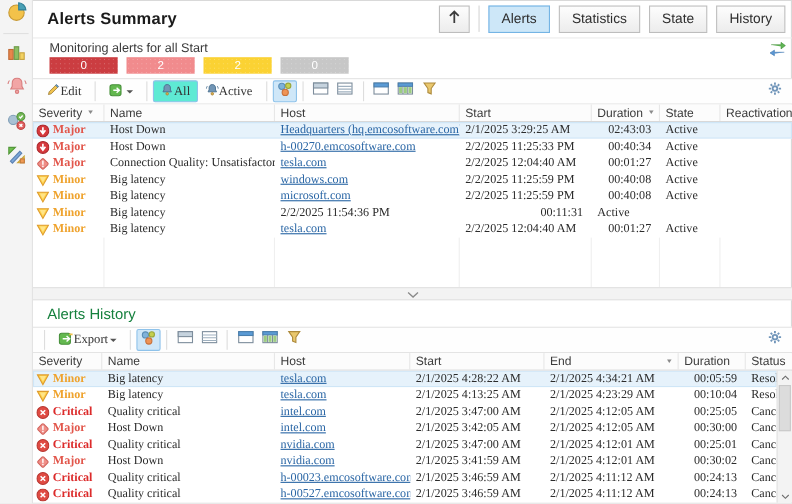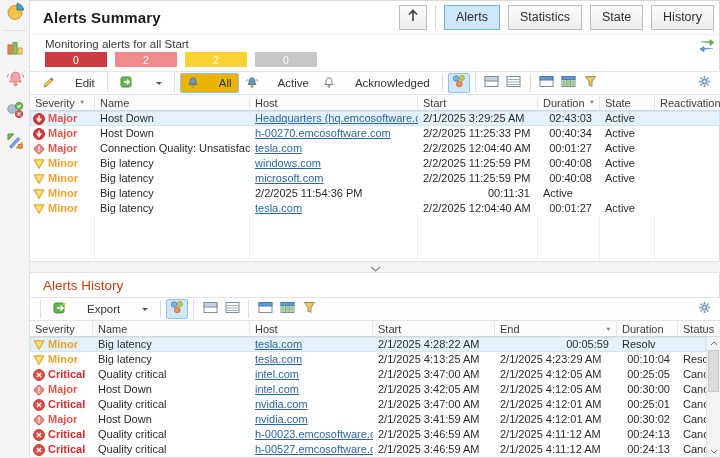--- a/index.html
+++ b/index.html
@@ -38,61 +38,61 @@
   .badge { width:62px; height:15px; margin-right:8px; color:#fff; font-size:10.5px;
            display:flex; align-items:center; justify-content:center;
            background-image:radial-gradient(rgba(255,255,255,.30) 22%, transparent 23%);
            background-size:4px 4px; }
   .swap-btn { position:absolute; right:4px; top:4px; width:18px; height:18px;
               display:flex; align-items:center; justify-content:center; }
 
   
   .toolbar { height:24px; border-top:1px solid #e4e4e4; border-bottom:1px solid #e4e4e4;
              display:flex; align-items:center; padding:0 5px; background:#fefefe; }
-  .tbtn { height:20px; display:flex; align-items:center; gap:20px; padding:0 6px;
-          font-size:11.5px; color:#333; border:1px solid transparent; border-radius:2px; }
-  .tbtn.active { background:#eab308; border-color:#8ec2ea; }
+  .tbtn { height:20px; display:flex; align-items:center; gap:0; padding:0 6px;
+          font-size:11.5px; color:#333; border:1px solid transparent; border-radius:2px;font-family:Liberation Serif, serif; }
+  .tbtn.active { background:#5eead4; border-color:#8ec2ea; }
   .ibtn { width:22px; height:20px; display:flex; align-items:center; justify-content:center;
           border:1px solid transparent; border-radius:2px; }
   .ibtn.active { background:#cfe7f8; border-color:#8ec2ea; }
   .tsep { width:1px; height:18px; background:#ddd; margin:0 5px; }
   .tspacer { flex:1; }
   .caret { width:0; height:0; border:3px solid transparent; border-top-color:#555;
            margin-left:2px; margin-top:3px; }
 
   
   .sumgrid { display:grid; grid-template-columns:65px 155px 168px 120px 62px 55px 1fr; }
   .hisgrid { display:grid; grid-template-columns:63px 157px 123px 122px 122px 61px 1fr; }
   .grid-header { height:16px; background:#fcfcfc; border-bottom:1px solid #d8d8d8;
                  font-size:11px; color:#3c3c3c; }
   .hcell { display:flex; align-items:center; padding:0 4px 0 5px; border-right:1px solid #e7e7e7;
            white-space:nowrap; overflow:hidden; }
   .hcell.spread { justify-content:space-between; }
   .sort { font-size:7px; color:#8a8a8a; margin-left:4px; transform:scaleY(.8); }
 
   .rows-wrap { }
-  .grid-row { height:15px; font-size:11px; color:#2b2b2b; align-items:center; }
+  .grid-row { height:15px; font-size:11px; color:#2b2b2b; align-items:center;font-family:Liberation Serif, serif; }
   .grid-row.selected { background:#e6f2fb; box-shadow:inset 0 0 0 1px #cfe6f7; }
   .cell { padding-left:5px; white-space:nowrap; overflow:hidden; line-height:15px; }
   .cell.sev { display:flex; align-items:center; padding-left:3px; gap:3px; }
   .sev-txt { font-weight:bold; }
   .sev-ico { display:flex; width:12px; height:12px; flex:none; }
   .cell.dur { text-align:right; padding-right:8px; }
   .host { color:#2a66a5; text-decoration:underline; }
 
   .filler { height:45px; }
   .fcell { border-right:1px solid #efefef; height:100%; }
 
   
   .splitter { height:12px; background:#f3f3f3; border-top:1px solid #e1e1e1;
               border-bottom:1px solid #e1e1e1; display:flex; align-items:center; justify-content:center; }
 
   
   .history-title { height:24px; display:flex; align-items:center; padding-left:13px;
-                   font-size:13.5px; color:#c2410c; }
+                   font-size:13.5px; color:#15803d; }
   .hist-rows { position:relative; height:121px; }
   .hist-rows .rows-inner { margin-right:14px; }
 
   
   .vscroll { position:absolute; right:0; top:0; width:14px; height:120px;
              background:#f3f3f3; border-left:1px solid #e2e2e2; }
   .varrow { position:absolute; left:0; width:13px; height:12px; display:flex;
             align-items:center; justify-content:center; }
   .varrow.up { top:0; } .varrow.down { bottom:0; }
   .vthumb { position:absolute; left:1px; top:13px; width:11px; height:42px;
@@ -226,29 +226,20 @@
       </div>
       <div class="tbtn">
         <span>
           <svg width="12" height="13" viewBox="0 0 14 14">
               <path d="M7 1.6c2.2 0 3.4 1.6 3.4 3.7v2l1.1 2H2.5l1.1-2v-2C3.6 3.2 4.8 1.6 7 1.6z" fill="#7195b5" stroke="#49708f"></path>
               <circle cx="7" cy="11.4" r="1.3" fill="#e8b84f" stroke="#a8843a"></circle>
               <path d="M1.6 3.4c-.5.8-.8 1.6-.9 2.5M12.4 3.4c.5.8.8 1.6.9 2.5" stroke="#49708f" fill="none"></path>
             </svg>
         </span>
         <span>Active</span>
-      </div>
-      <div class="tbtn">
-        <span>
-          <svg width="12" height="13" viewBox="0 0 14 14">
-              <path d="M7 1.6c2.2 0 3.4 1.6 3.4 3.7v2l1.1 2H2.5l1.1-2v-2C3.6 3.2 4.8 1.6 7 1.6z" fill="#fff" stroke="#6d6d6d"></path>
-              <circle cx="7" cy="11.4" r="1.3" fill="#fff" stroke="#6d6d6d"></circle>
-            </svg>
-        </span>
-        <span>Acknowledged</span>
       </div>
       <div class="tsep"></div>
       <div class="ibtn active">
         <span>
           <svg width="14" height="14" viewBox="0 0 14 14">
               <circle cx="4.2" cy="4.5" r="2.8" fill="#7fb2d9" stroke="#5b8fb8"></circle>
               <circle cx="10" cy="4" r="2.4" fill="#c4cf4e" stroke="#9aa63a"></circle>
               <circle cx="7.3" cy="10" r="2.8" fill="#ef9355" stroke="#c8713a"></circle>
             </svg>
         </span>
@@ -597,20 +588,21 @@
                 <svg width="12" height="12" viewBox="0 0 12 12">
                   <polygon points="1,1.8 11,1.8 6,10.6" fill="#ffd24a" stroke="#df9c2e"></polygon>
                   <polygon points="3.2,2.8 8.8,2.8 6,7.8" fill="#ffe48a"></polygon>
                 </svg>
               </span>
               <span class="sev-txt" style="color:#efa32e">Minor</span>
             </div>
             <div class="cell">Big latency</div>
             <div class="cell"><a class="host">tesla.com</a></div>
             <div class="cell">2/1/2025 4:28:22 AM</div>
+            <div class="cell">2/1/2025 4:34:21 AM</div>
             <div class="cell dur">00:05:59</div>
             <div class="cell">Resolv</div>
           </div>
           <div class="grid-row hisgrid">
             <div class="cell sev">
               <span class="sev-ico">
                 <svg width="12" height="12" viewBox="0 0 12 12">
                   <polygon points="1,1.8 11,1.8 6,10.6" fill="#ffd24a" stroke="#df9c2e"></polygon>
                   <polygon points="3.2,2.8 8.8,2.8 6,7.8" fill="#ffe48a"></polygon>
                 </svg>

